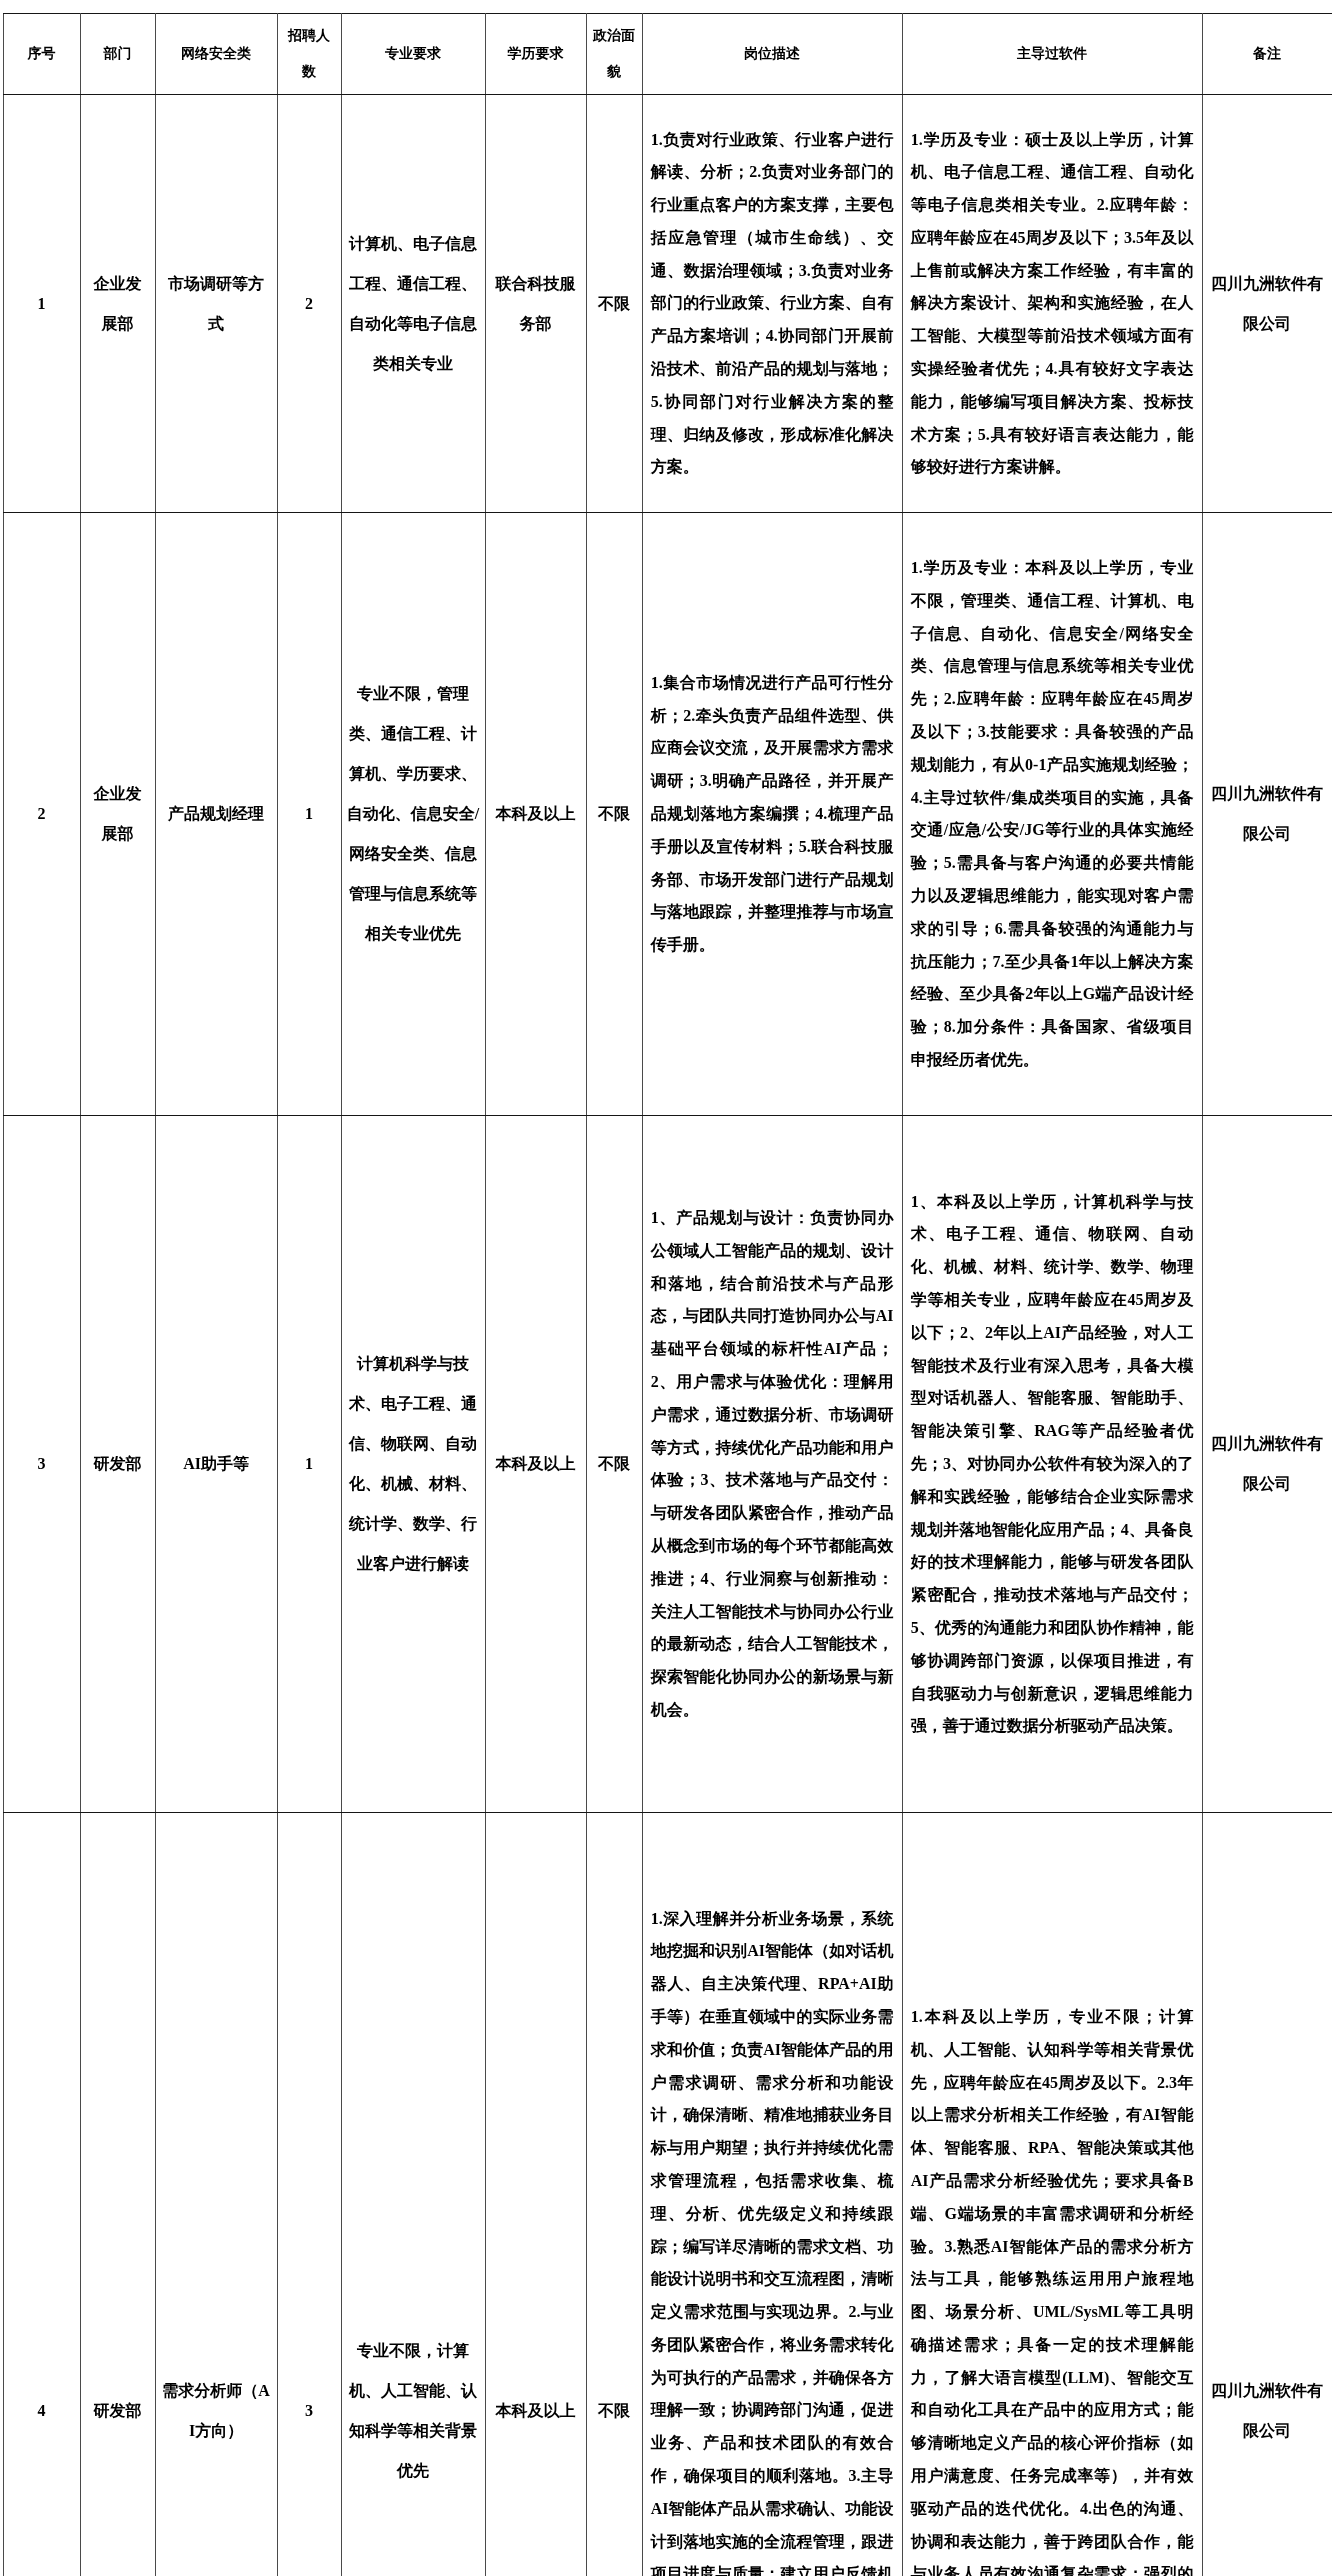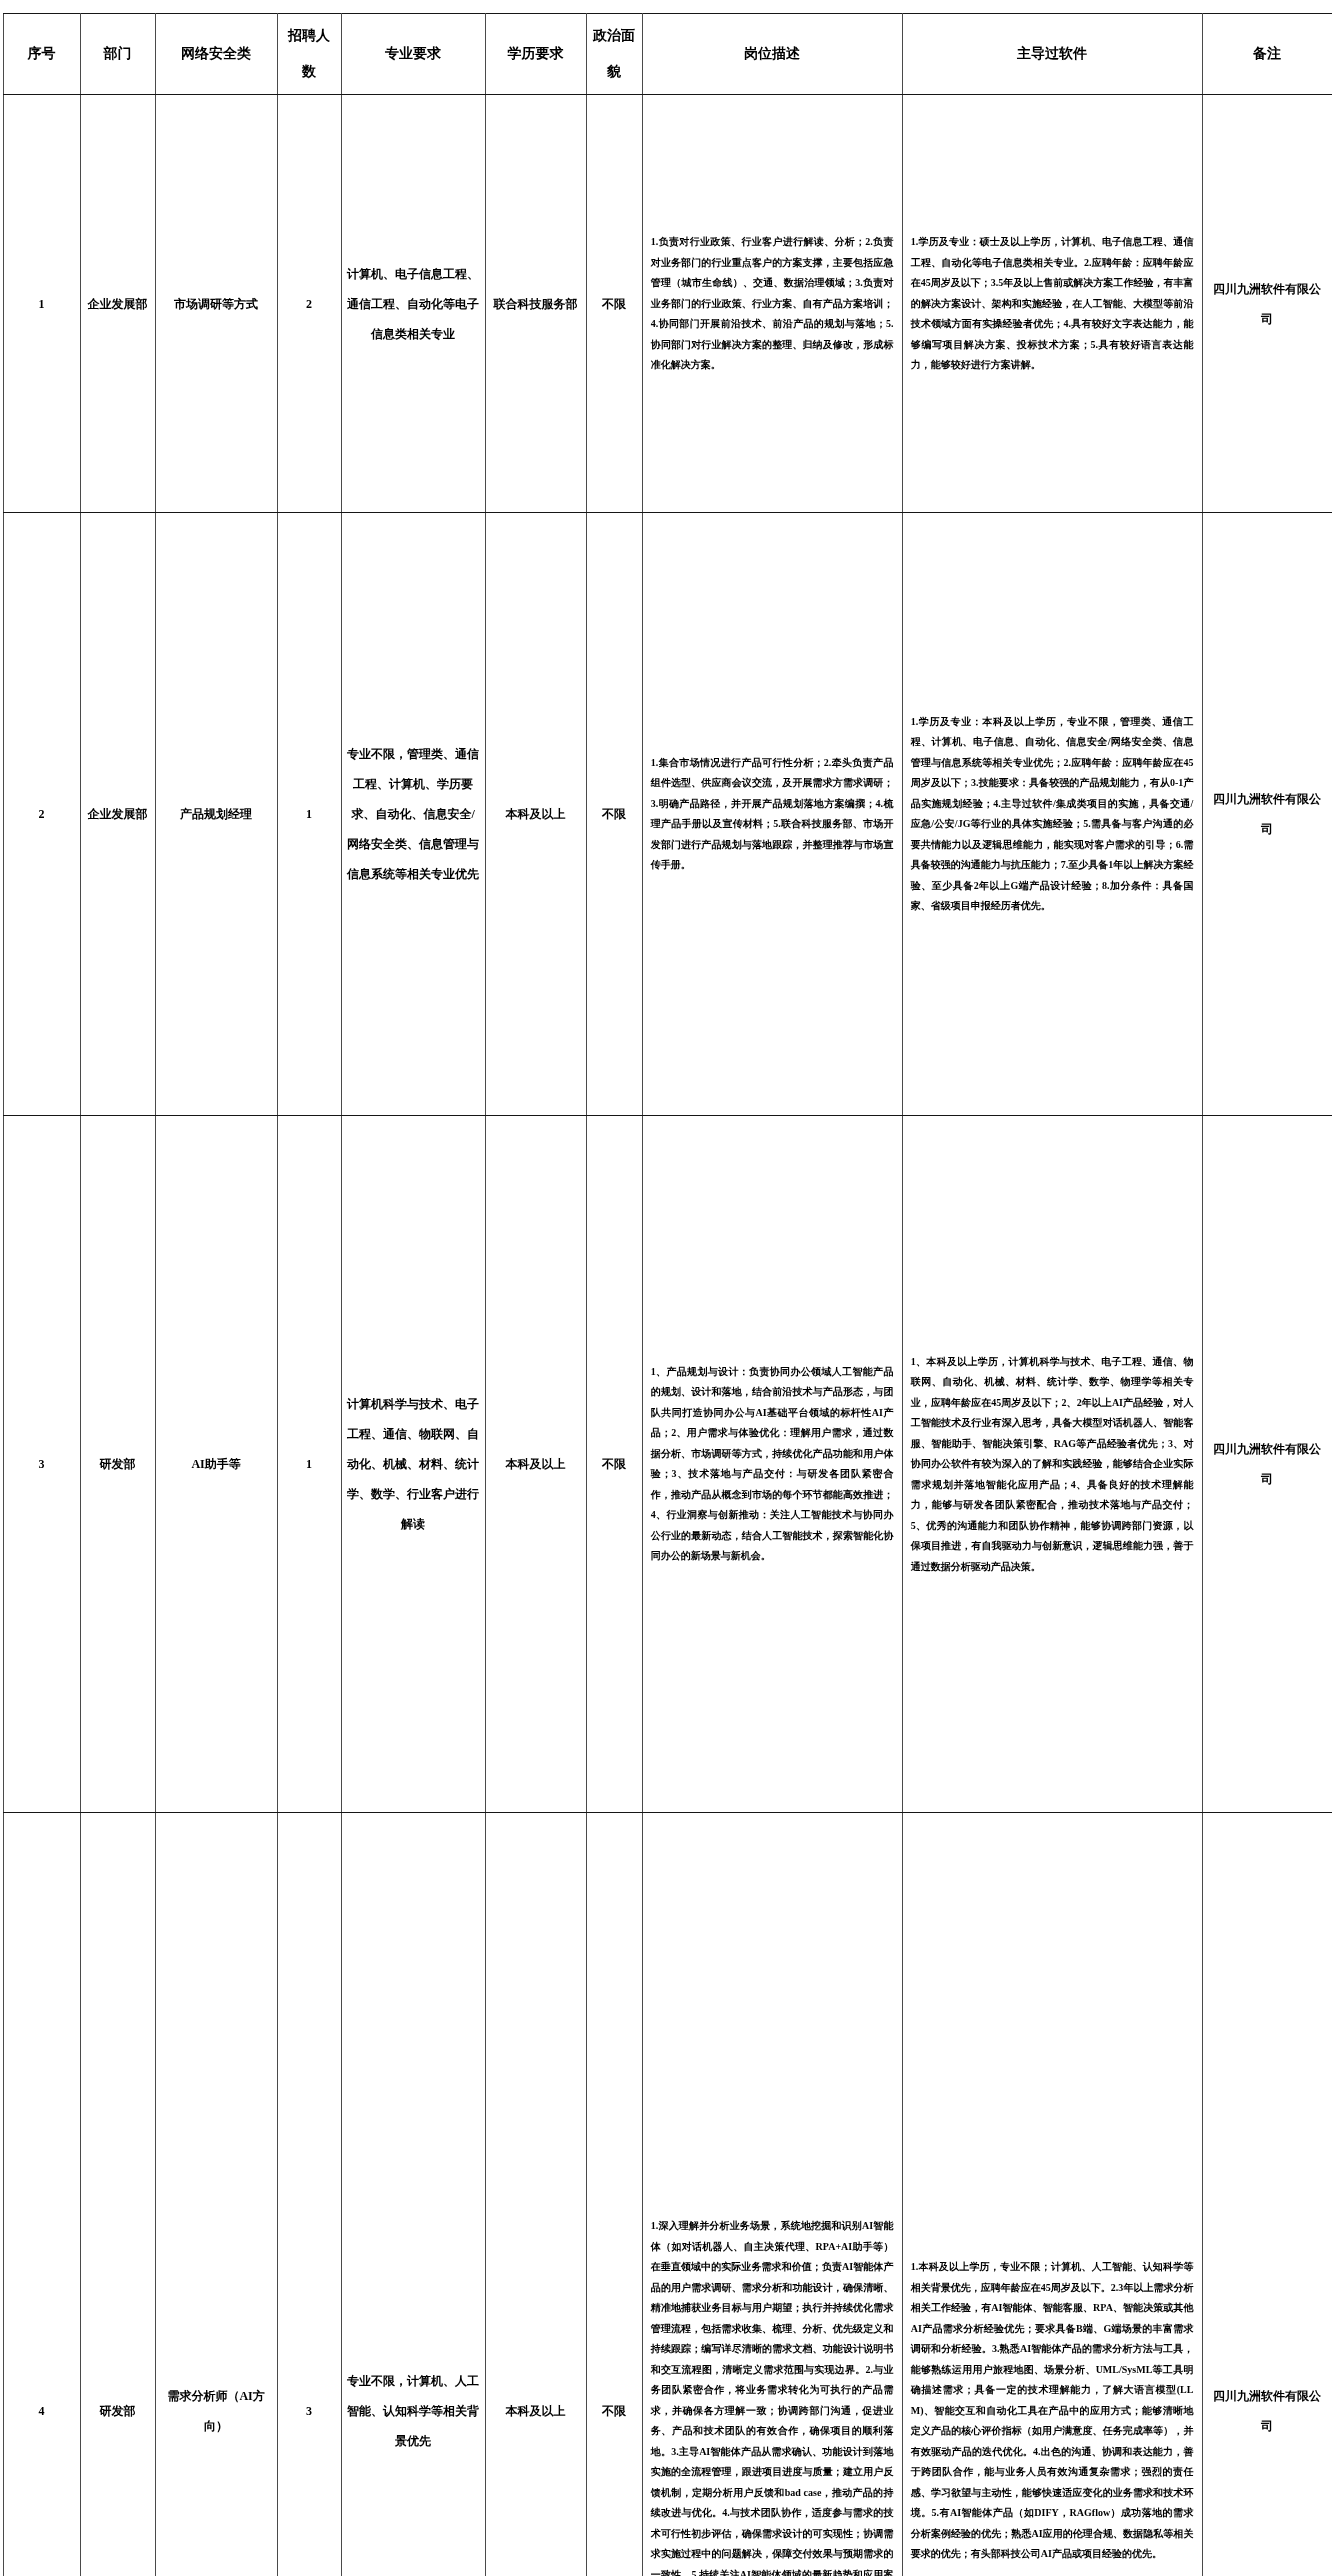--- a/index.html
+++ b/index.html
@@ -43,29 +43,29 @@
   .job-table th {
     text-align: center;
     vertical-align: middle;
     font-size: 14px;
     line-height: 2.6;
     padding: 0 4.1px;
   }
   .job-table td.center {
     text-align: center;
     vertical-align: middle;
-    font-size: 12px;
+    font-size: 16px;
     line-height: 2.5;
     padding: 0 5.2px;
   }
   .job-table td.desc {
     text-align: justify;
     text-align-last: left;
     vertical-align: middle;
-    font-size: 10px;
+    font-size: 16px;
     line-height: 2.05;
     padding: 4.1px 8.2px;
   }
 </style>
 </head>
 <body>
 
 <div class="page">
   <table class="job-table">
     <colgroup>

